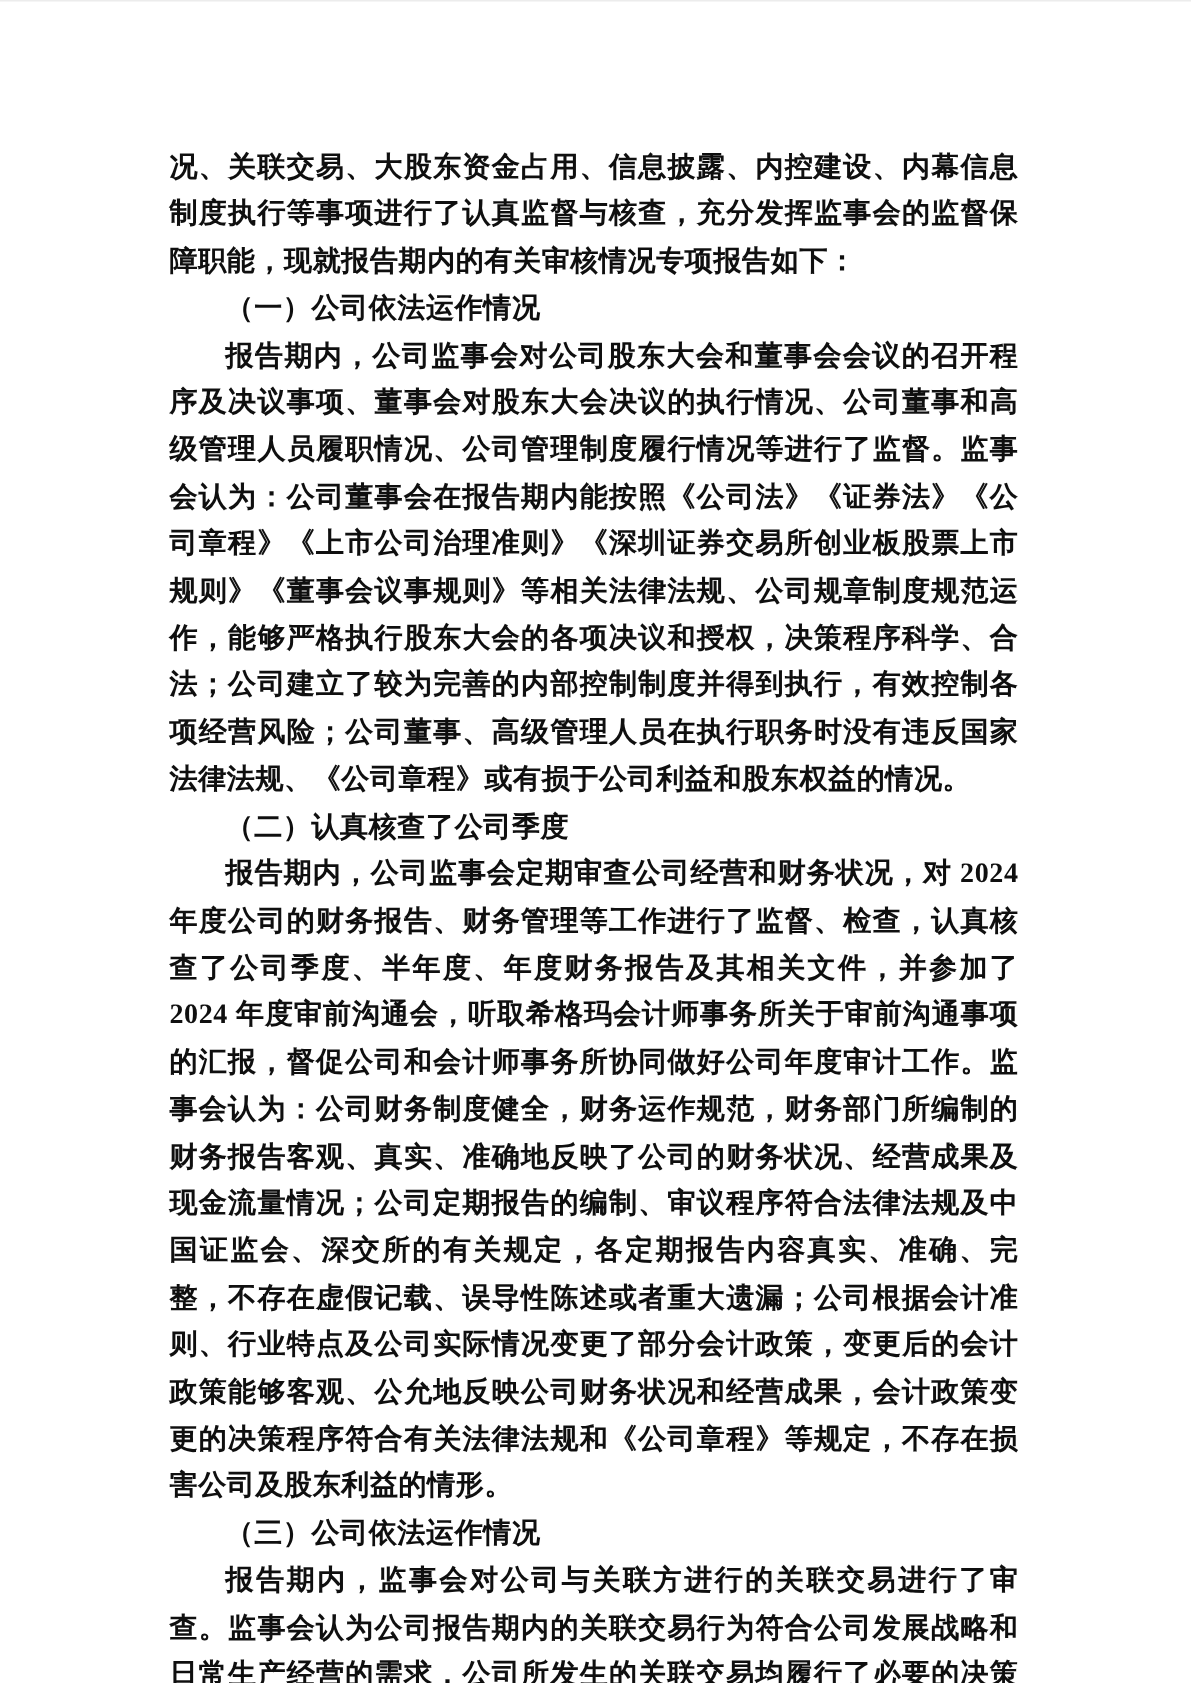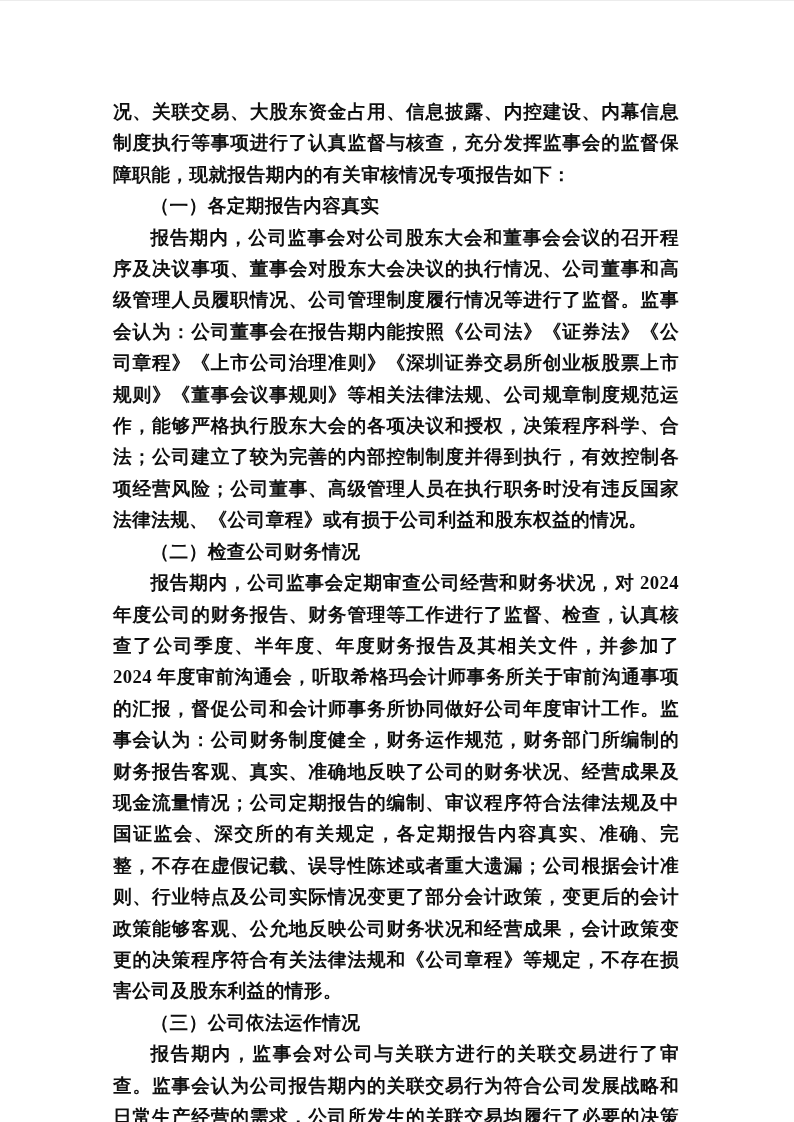--- a/index.html
+++ b/index.html
@@ -44,20 +44,20 @@
     text-indent: 2em;
     font-weight: bold;
   }
 </style>
 </head>
 <body>
 
 <div class="page">
   <div class="content">
       <p class="para no-indent">况、关联交易、大股东资金占用、信息披露、内控建设、内幕信息制度执行等事项进行了认真监督与核查，充分发挥监事会的监督保障职能，现就报告期内的有关审核情况专项报告如下：</p>
-      <p class="heading">（一）各定期报告内容真实</p>
+      <p class="heading">（一）公司依法运作情况</p>
       <p class="para">报告期内，公司监事会对公司股东大会和董事会会议的召开程序及决议事项、董事会对股东大会决议的执行情况、公司董事和高级管理人员履职情况、公司管理制度履行情况等进行了监督。监事会认为：公司董事会在报告期内能按照《公司法》《证券法》《公司章程》《上市公司治理准则》《深圳证券交易所创业板股票上市规则》《董事会议事规则》等相关法律法规、公司规章制度规范运作，能够严格执行股东大会的各项决议和授权，决策程序科学、合法；公司建立了较为完善的内部控制制度并得到执行，有效控制各项经营风险；公司董事、高级管理人员在执行职务时没有违反国家法律法规、《公司章程》或有损于公司利益和股东权益的情况。</p>
-      <p class="heading">（二）检查公司财务情况</p>
+      <p class="heading">（二）认真核查了公司季度</p>
       <p class="para">报告期内，公司监事会定期审查公司经营和财务状况，对 2024 年度公司的财务报告、财务管理等工作进行了监督、检查，认真核查了公司季度、半年度、年度财务报告及其相关文件，并参加了 2024 年度审前沟通会，听取希格玛会计师事务所关于审前沟通事项的汇报，督促公司和会计师事务所协同做好公司年度审计工作。监事会认为：公司财务制度健全，财务运作规范，财务部门所编制的财务报告客观、真实、准确地反映了公司的财务状况、经营成果及现金流量情况；公司定期报告的编制、审议程序符合法律法规及中国证监会、深交所的有关规定，各定期报告内容真实、准确、完整，不存在虚假记载、误导性陈述或者重大遗漏；公司根据会计准则、行业特点及公司实际情况变更了部分会计政策，变更后的会计政策能够客观、公允地反映公司财务状况和经营成果，会计政策变更的决策程序符合有关法律法规和《公司章程》等规定，不存在损害公司及股东利益的情形。</p>
       <p class="heading">（三）公司依法运作情况</p>
       <p class="para">报告期内，监事会对公司与关联方进行的关联交易进行了审查。监事会认为公司报告期内的关联交易行为符合公司发展战略和日常生产经营的需求，公司所发生的关联交易均履行了必要的决策程序，符合有关法律法规及《公司章程》的</p>
     </div>
 </div>
 
 </body></html>

